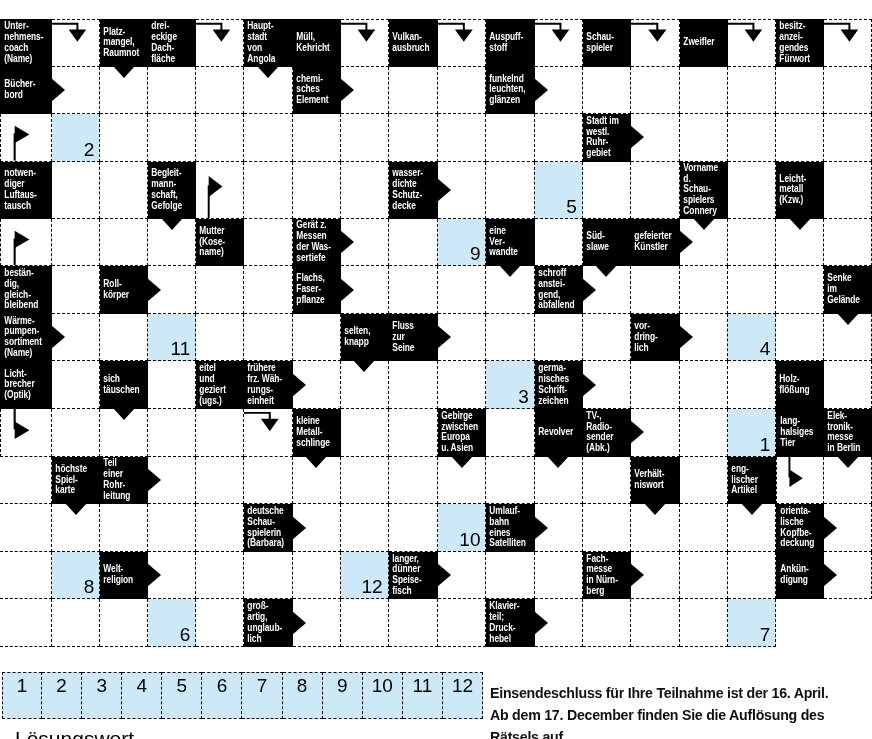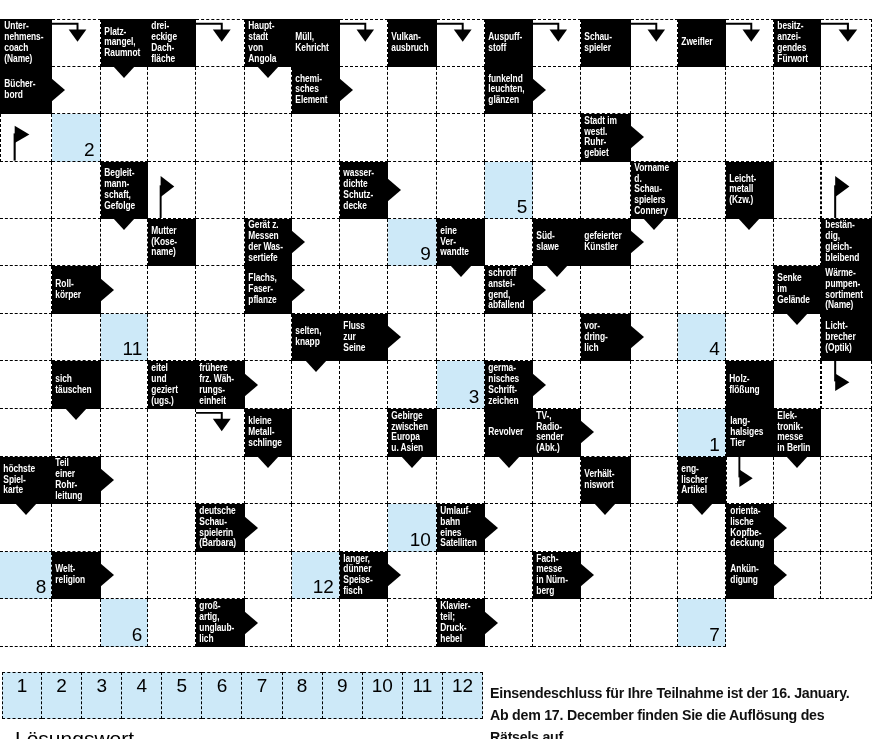--- a/index.html
+++ b/index.html
@@ -205,20 +205,26 @@
 westl.
 Ruhr-
 gebiet</div>
         <span class="ar-right"></span>
       </div>
       <div class="cell"></div>
       <div class="cell"></div>
       <div class="cell"></div>
       <div class="cell"></div>
       <div class="cell"></div>
+      <div class="cell c0 black">
+        <div class="clue-text">notwen-
+diger
+Luftaus-
+tausch</div>
+      </div>
       <div class="cell"></div>
       <div class="cell"></div>
       <div class="cell black">
         <div class="clue-text">Begleit-
 mann-
 schaft,
 Gefolge</div>
         <span class="ar-down"></span>
       </div>
       <div class="cell">
@@ -693,16 +699,16 @@
         <span class="snum">11</span>
       </div>
       <div class="scell">
         <span class="snum">12</span>
       </div>
     </div>
 
   <div class="loesungswort">Lösungswort</div>
 
   <div class="deadline">
-    <div>Einsendeschluss für Ihre Teilnahme ist der 16. January.</div>
+    <div>Einsendeschluss für Ihre Teilnahme ist der 16. April.</div>
     <div>Ab dem 17. December finden Sie die Auflösung des Rätsels auf</div>
   </div>
 </div>
 
 </body></html>

